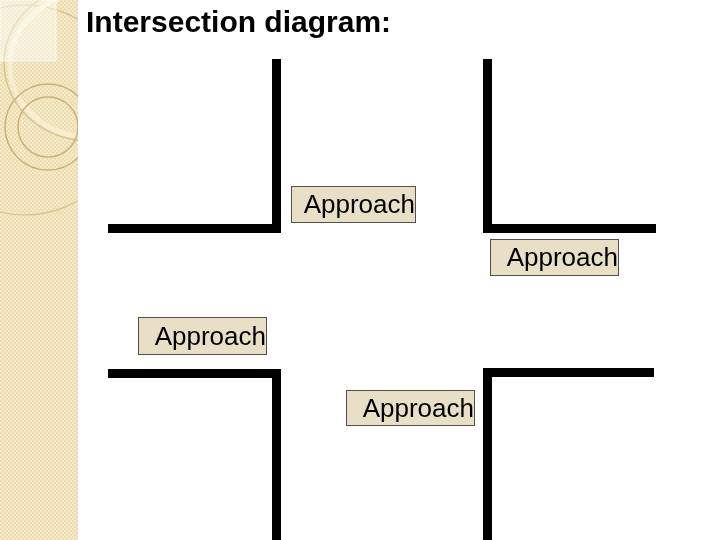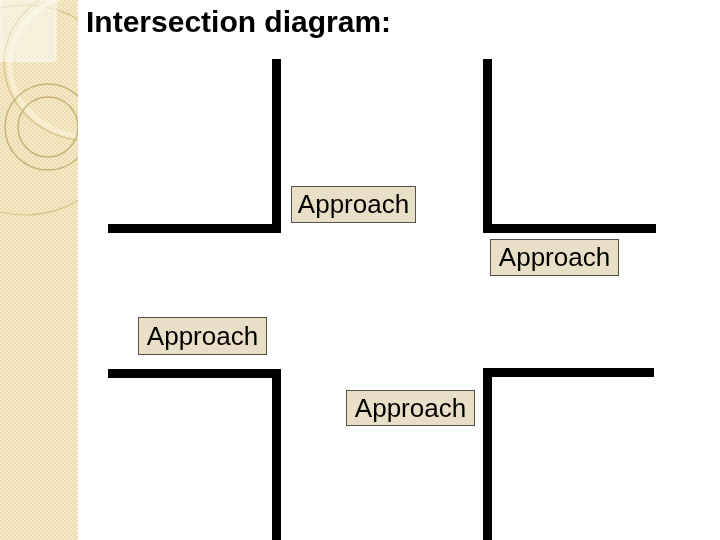--- a/index.html
+++ b/index.html
@@ -41,21 +41,21 @@
   .road.ne-v{left:483px;top:59px;width:9px;height:174px;}
   .road.ne-h{left:483px;top:224px;width:173px;height:9px;}
   .road.sw-h{left:108px;top:369px;width:173px;height:9px;}
   .road.sw-v{left:272px;top:369px;width:9px;height:171px;}
   .road.se-h{left:483px;top:368px;width:171px;height:9px;}
   .road.se-v{left:483px;top:368px;width:9px;height:172px;}
 
   
   .approach{
     position:absolute;
-    display:flex;align-items:center;justify-content:center;
+    display:flex;align-items:center;justify-content:flex-end;
     background:var(--label-fill,#e9dfc6);
     border:1px solid var(--label-border,#55504a);
     font-size:26px;color:#000;
     box-sizing:border-box;
   }
   .approach.a1{left:291px;top:186px;width:125px;height:37px;}
   .approach.a2{left:490px;top:239px;width:129px;height:37px;}
   .approach.a3{left:138px;top:317px;width:129px;height:38px;}
   .approach.a4{left:346px;top:390px;width:129px;height:36px;}
 </style>

